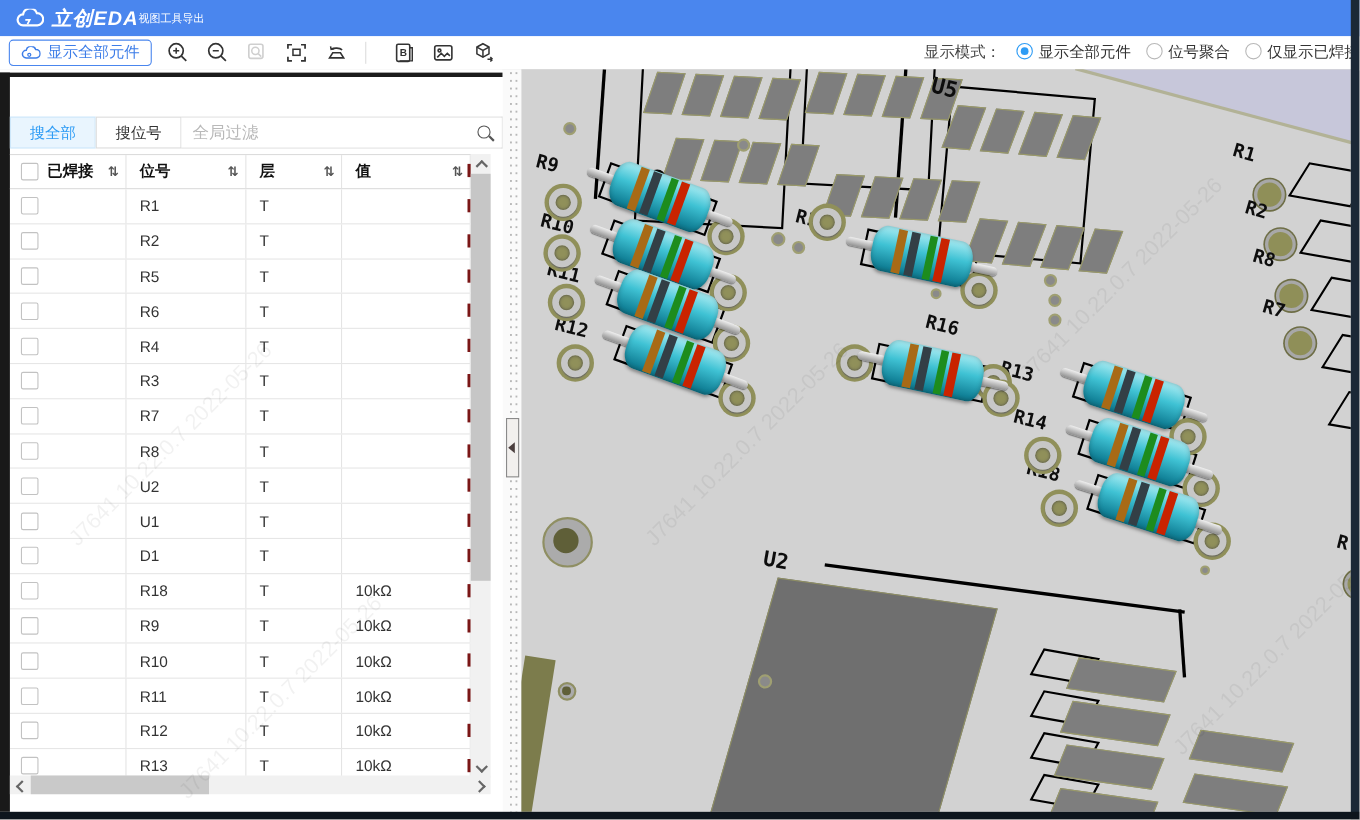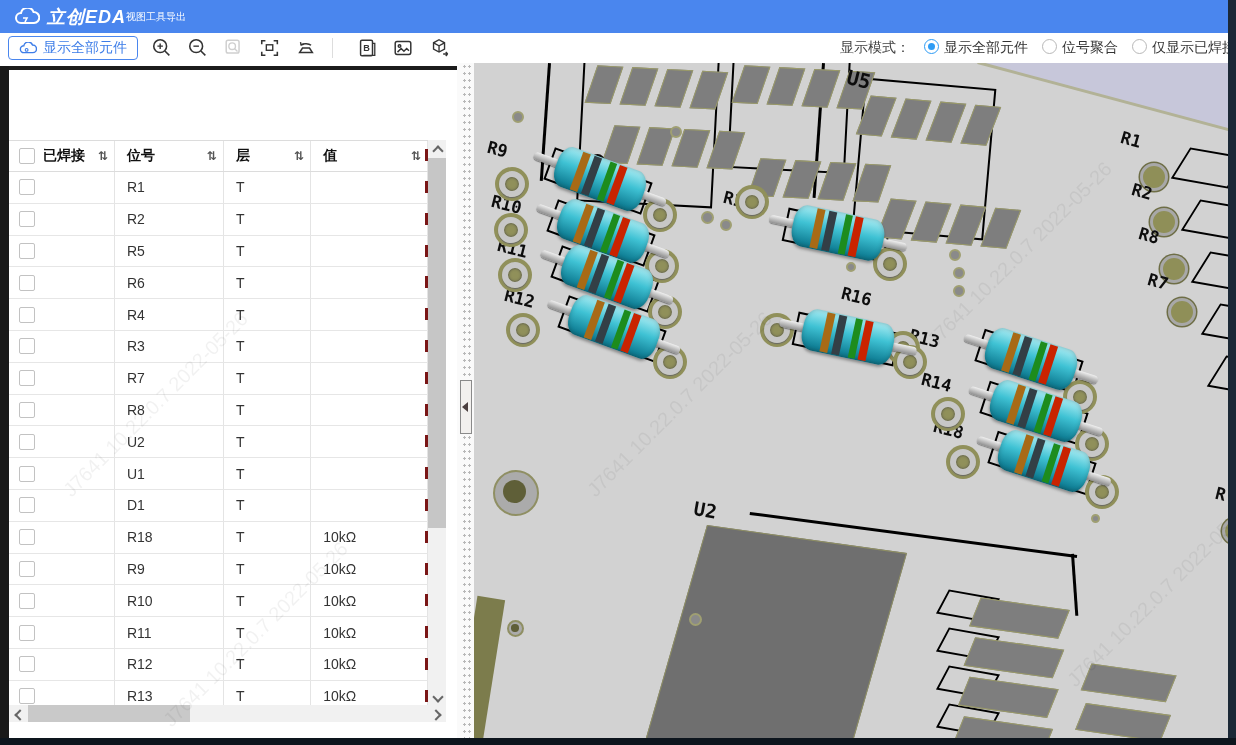--- a/index.html
+++ b/index.html
@@ -208,20 +208,28 @@
       <span class="radio"></span>
       <span>仅显示已焊接</span>
     </div>
   </div>
 
   <div class="panel">
     <div class="edge-top"></div>
     <div class="edge-left"></div>
 
 
+    <div class="searchbar">
+      <div class="scope-btn active">搜全部</div>
+      <div class="scope-btn">搜位号</div>
+      <div class="filter-box">
+        <input class="filter-input" placeholder="全局过滤" style="">
+        <span class="mag"></span>
+      </div>
+    </div>
 
     <div class="tbl">
       <div class="thead">
         <div class="cell c1">
           <span class="cbx"></span>
           <span>已焊接</span>
           <span class="sort">⇅</span>
         </div>
         <div class="cell c2">
           <span>位号</span>

